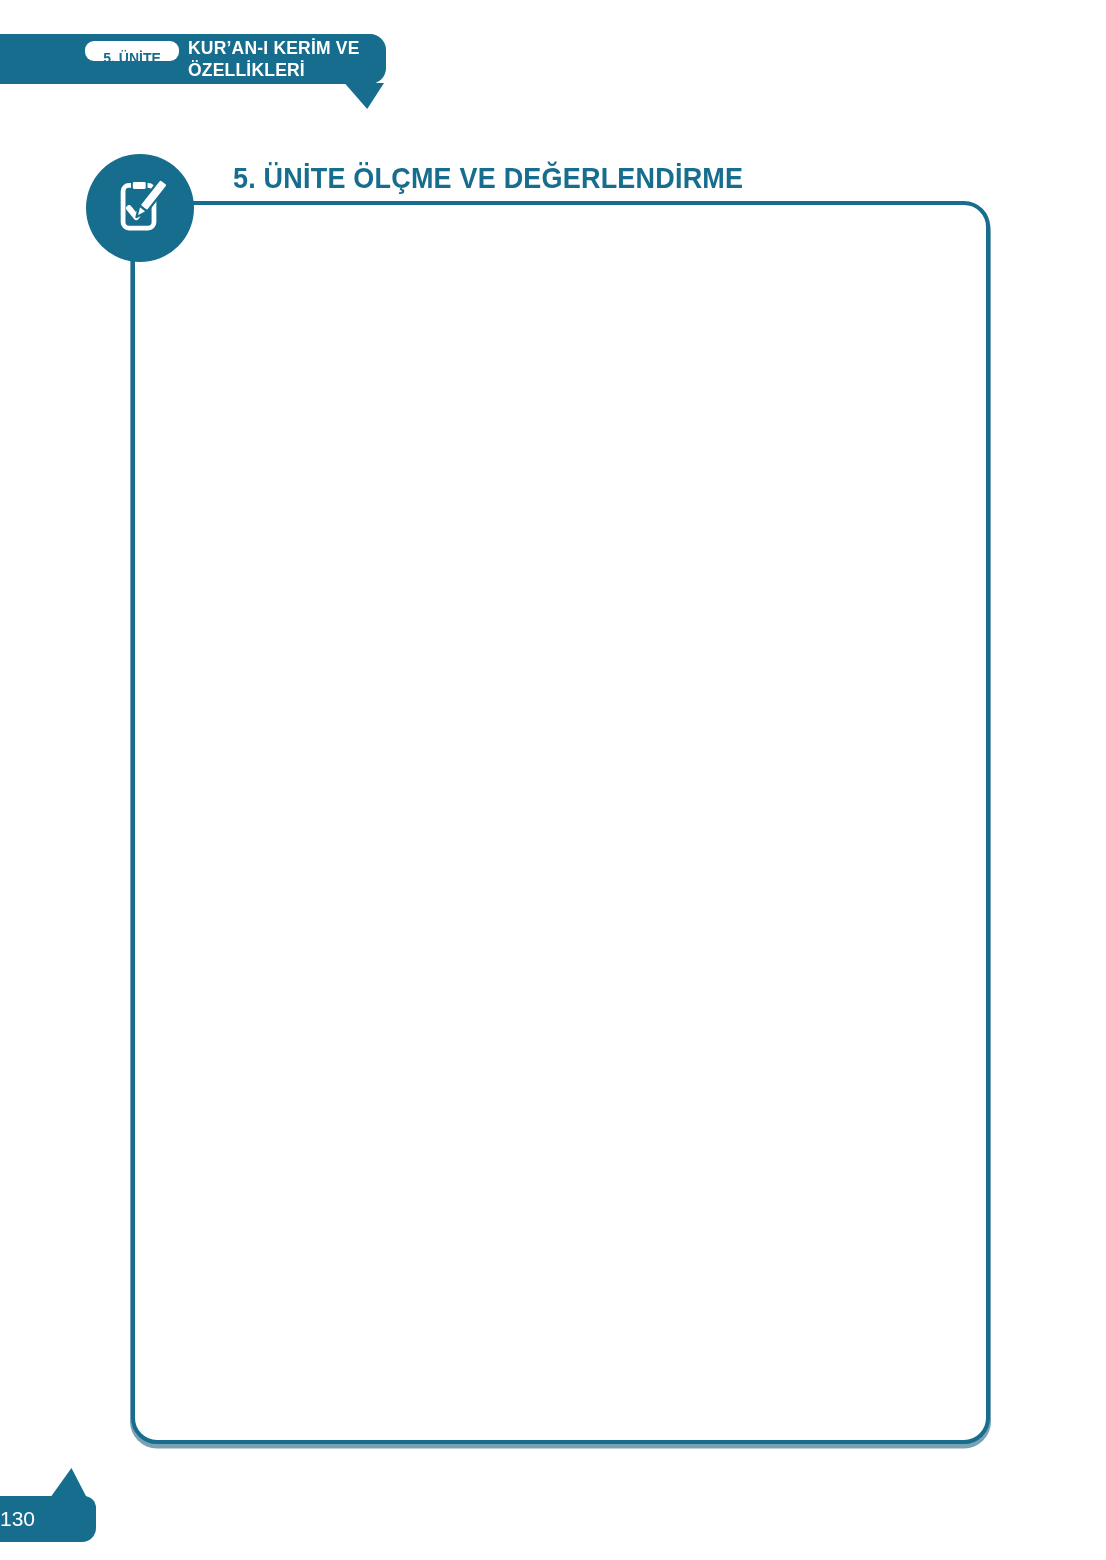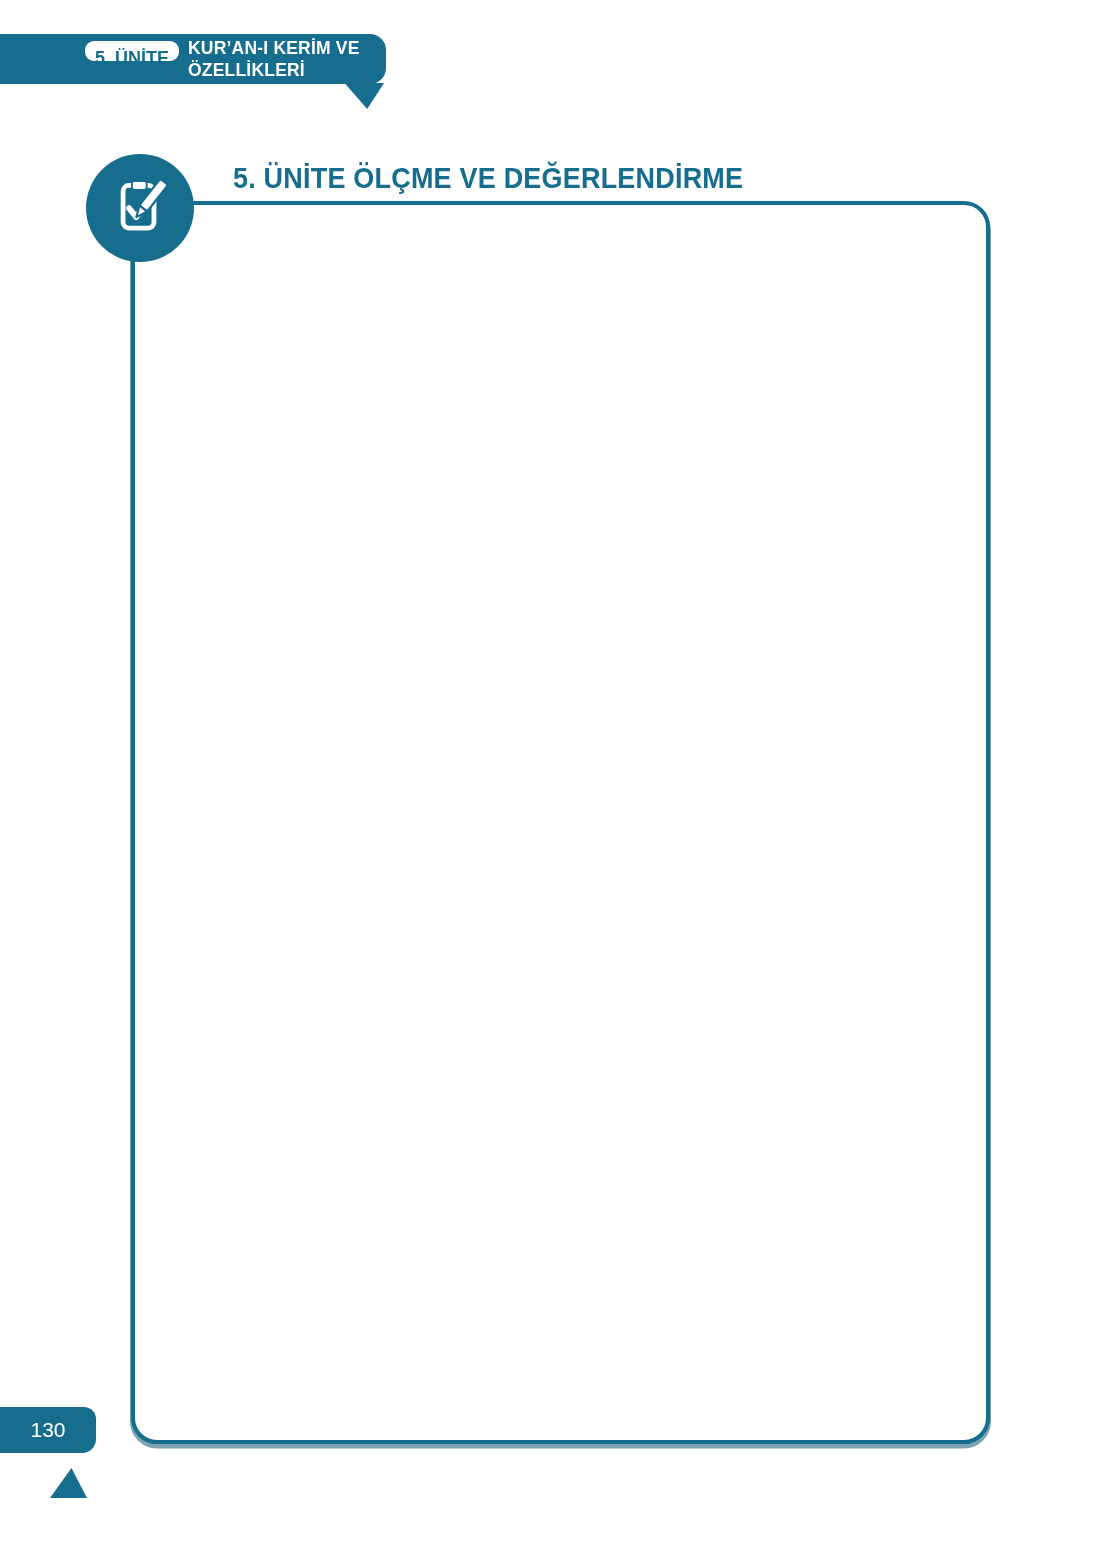--- a/index.html
+++ b/index.html
@@ -16,21 +16,21 @@
     -webkit-font-smoothing:antialiased;overflow:hidden;
   }
   .abs{position:absolute;}
 
   
   .banner{left:0;top:34px;width:386px;height:50px;background:var(--teal);
     border-radius:0 16px 16px 0;z-index:2;}
   .banner-tail{left:342px;top:83px;width:42px;height:26px;background:var(--teal);
     clip-path:polygon(6% 0,100% 0,60% 100%);z-index:2;}
   .unit-badge{left:85px;top:41px;width:94px;height:20px;background:#fff;border-radius:9px;
-    color:var(--teal);font-weight:bold;font-size:18px;line-height:34px;text-align:center;z-index:3;}
+    color:var(--teal);font-weight:bold;font-size:14px;line-height:34px;text-align:center;z-index:3;}
   .banner-title{left:188px;top:37px;width:198px;color:#fff;font-weight:bold;
     font-size:17.5px;line-height:22px;letter-spacing:.2px;z-index:3;}
 
   
   .icon-circle{left:86px;top:154px;width:108px;height:108px;border-radius:50%;
     background:var(--teal);z-index:4;display:flex;align-items:center;justify-content:center;}
   .section-title{left:233px;top:165px;font-size:27px;font-weight:bold;color:var(--teal);
     letter-spacing:.2px;transform:scaleY(1.12);transform-origin:left bottom;z-index:2;white-space:nowrap;}
 
   
@@ -67,22 +67,22 @@
   .opt{display:flex;}
   .opt .ol{font-weight:bold;width:40px;flex:0 0 40px;}
   .q2{left:167px;top:995px;}
   .q2 .opt{line-height:33.5px;}
   .q3{left:167px;top:1251px;}
   .q3 .opt{line-height:35px;}
 
   
   .page-tail{left:50px;top:1468px;width:37px;height:30px;background:var(--teal);
     clip-path:polygon(58% 0,100% 100%,0 100%);}
-  .page-badge{left:0;top:1407px;width:96px;height:46px;background:var(--teal);
-    border-radius:0 12px 14px 0;color:#fff;font-size:21px;line-height:46px;text-align:center;}
+  .page-badge{left:0;top:1496px;width:96px;height:46px;background:var(--teal);
+    border-radius:0 12px 14px 0;color:#fff;font-size:21px;line-height:46px;}
 </style>
 </head>
 <body>
 
 <div class="abs banner"></div>
 <div class="abs banner-tail"></div>
 <div class="abs unit-badge">5. ÜNİTE</div>
 <div class="abs banner-title">
   <div>KUR’AN-I KERİM VE</div>
   <div>ÖZELLİKLERİ</div>

